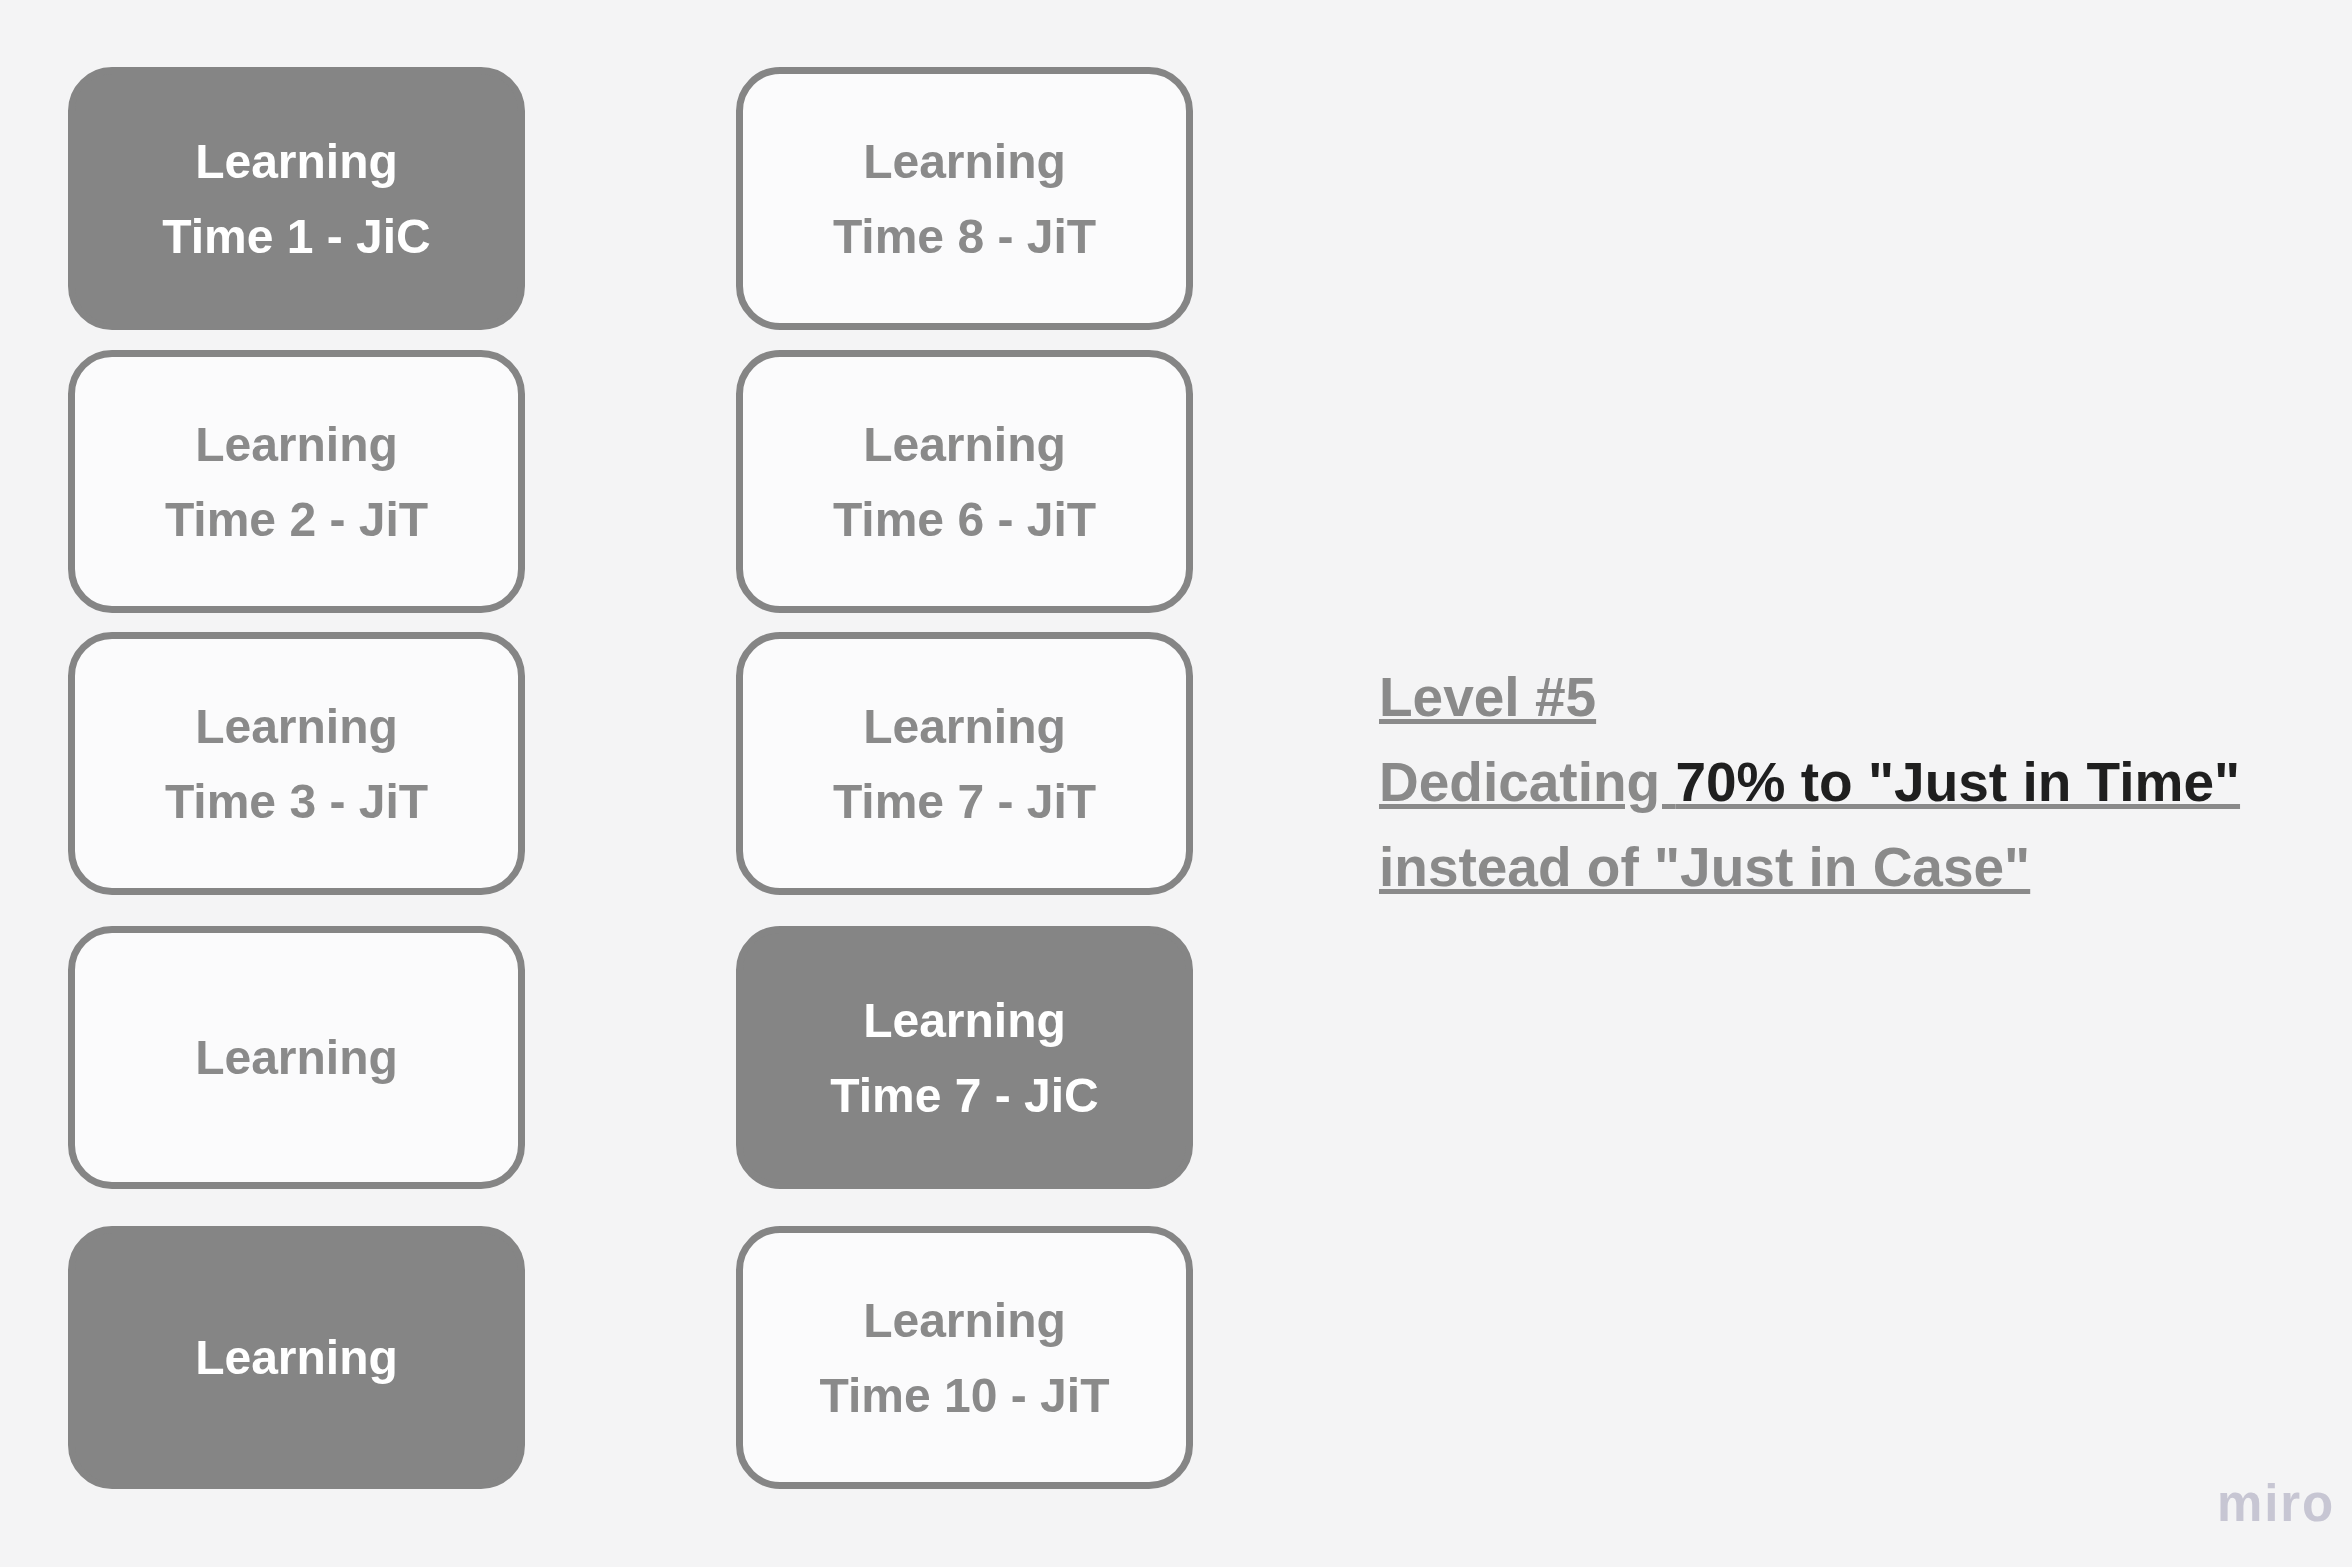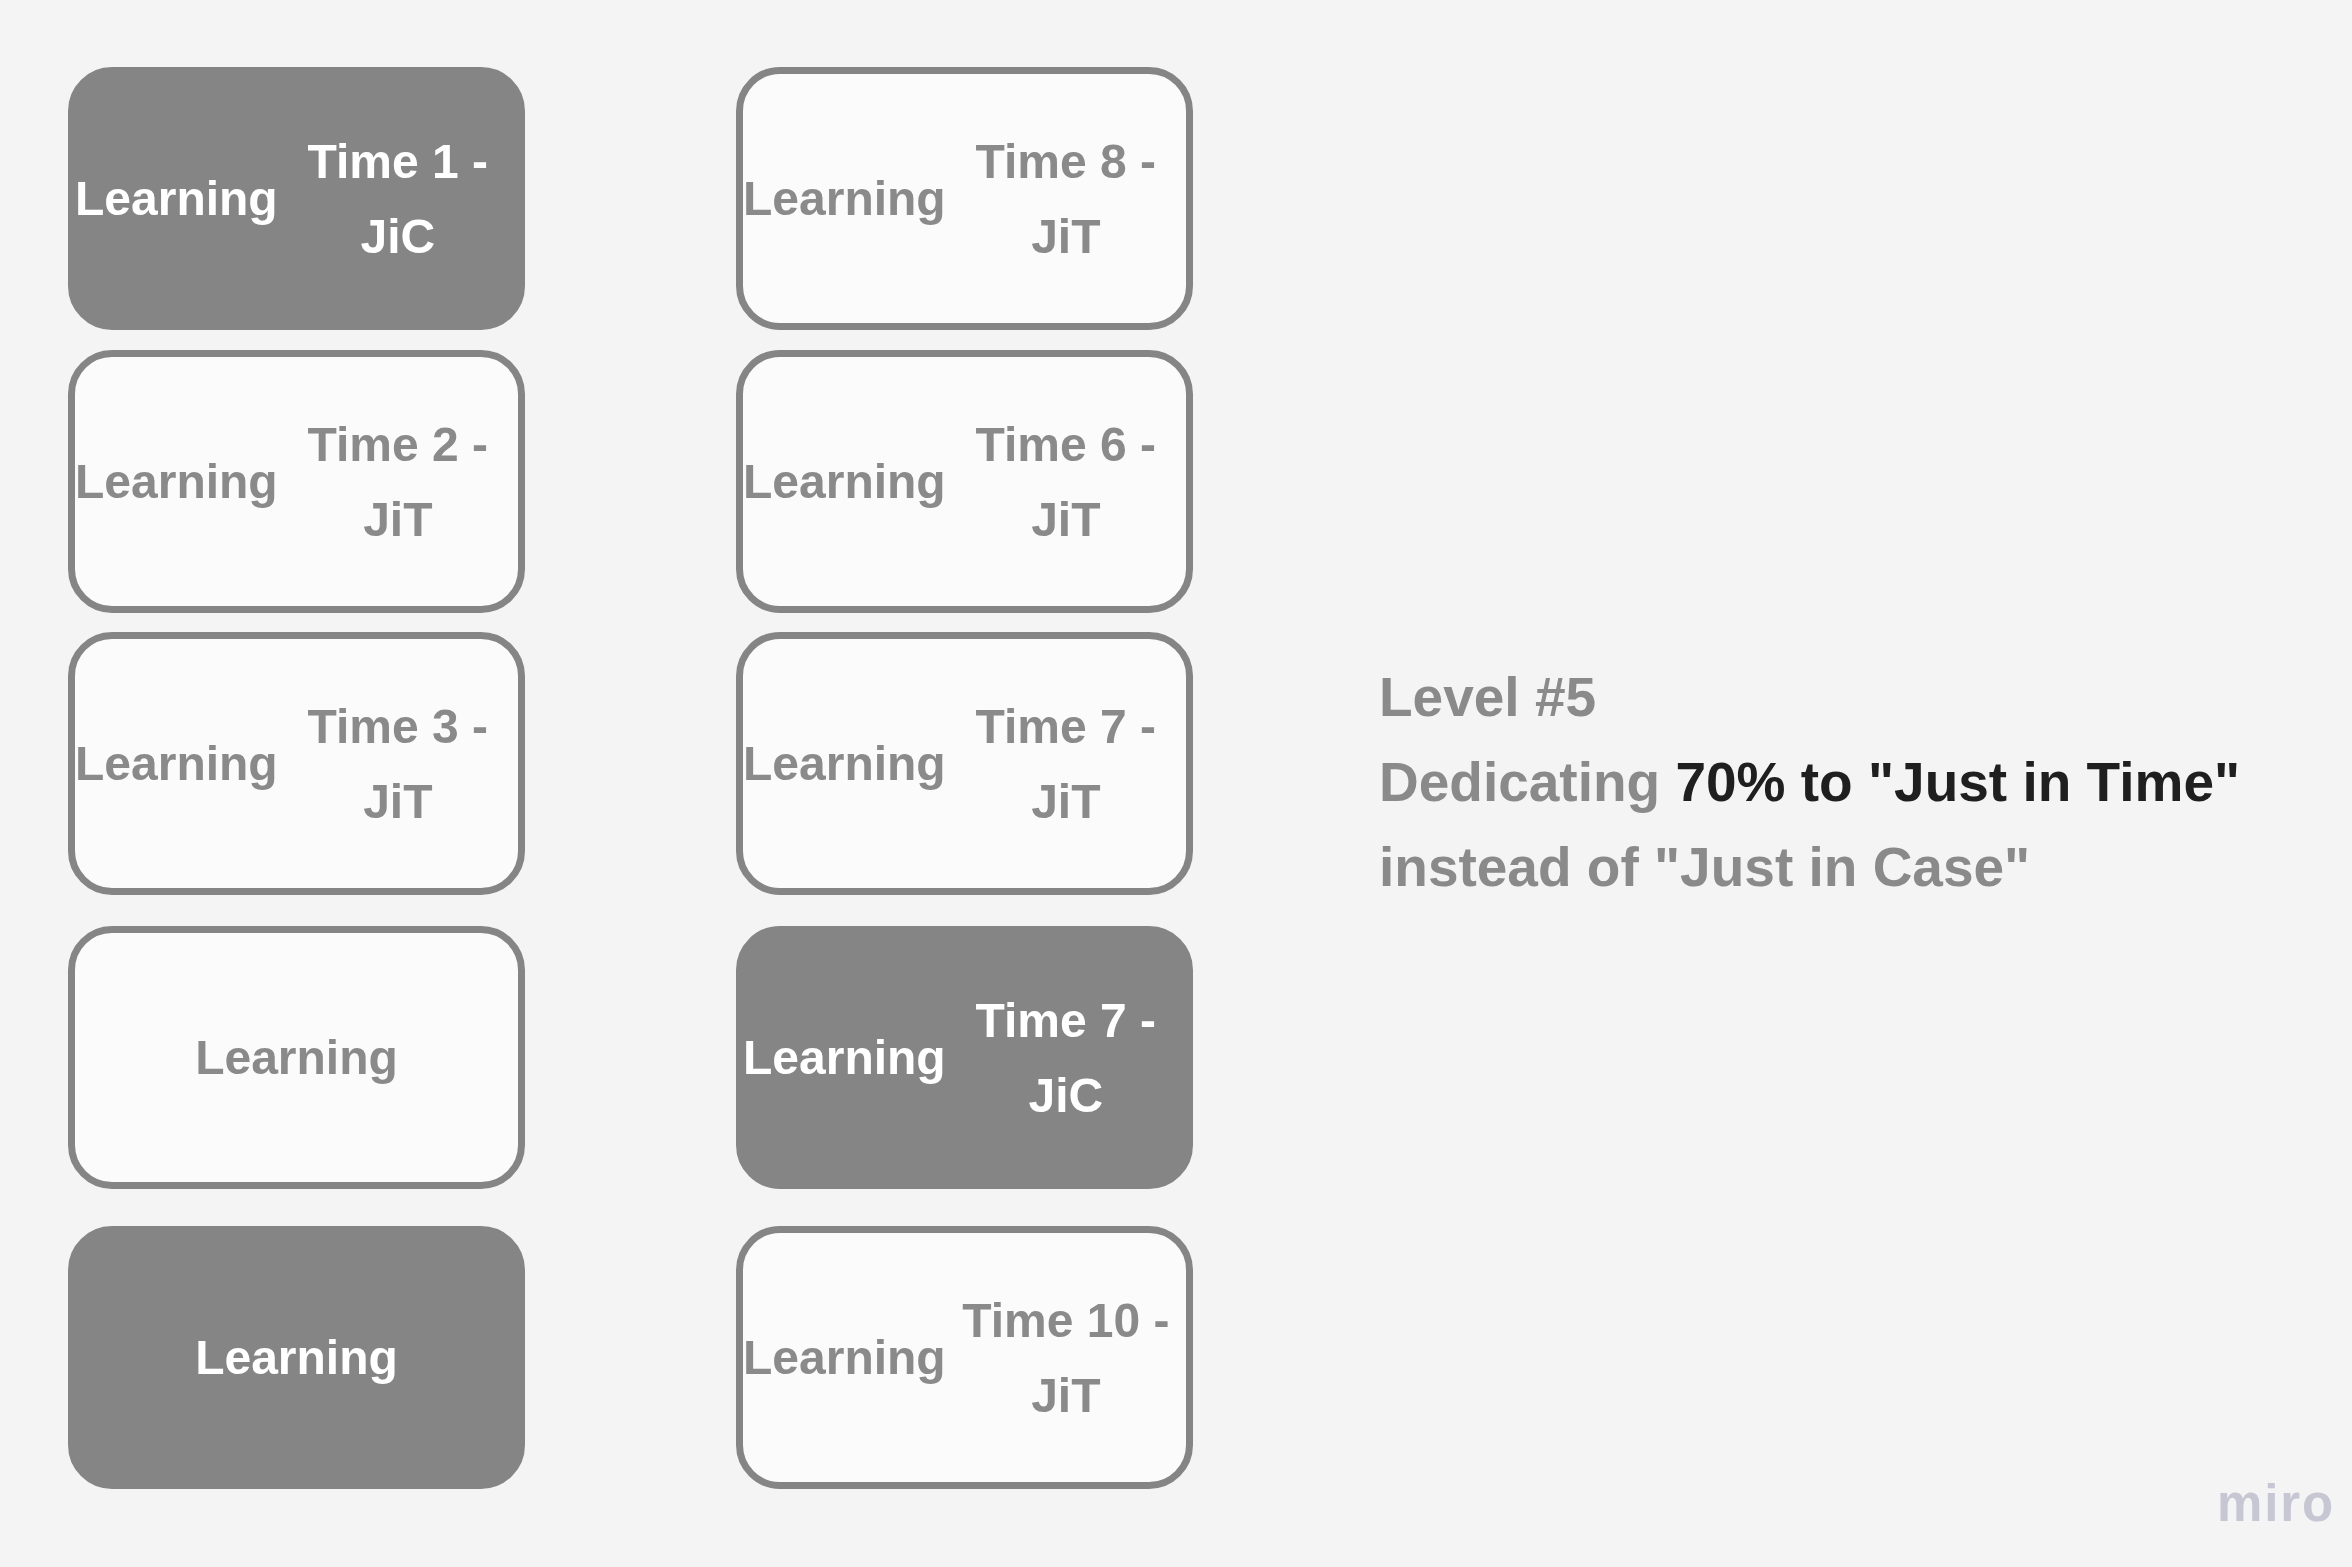--- a/index.html
+++ b/index.html
@@ -13,21 +13,21 @@
   }
   .card {
     position: absolute;
     width: 457px;
     height: 263px;
     box-sizing: border-box;
     border: 7.7px solid var(--card-gray, #858585);
     border-radius: 44px;
     background: var(--card-fill, #fbfbfc);
     display: flex;
-    flex-direction: row;
+    flex-direction: column;
     align-items: center;
     justify-content: center;
     text-align: center;
     font-weight: 700;
     font-size: 48px;
     line-height: 75px;
     color: var(--text-gray, #8a8a8a);
   }
   .card.filled {
     background: var(--card-gray, #858585);
@@ -42,20 +42,21 @@
   .row4 { top: 1226px; }
   .annotation {
     position: absolute;
     left: 1379px;
     top: 655px;
     font-weight: 700;
     font-size: 55px;
     line-height: 85px;
     color: var(--text-gray, #8a8a8a);
     white-space: nowrap;
+    text-decoration: underline;
   }
   .annotation .dark { color: var(--text-dark, #1f1f1f); }
   .watermark {
     position: absolute;
     left: 2217px;
     top: 1474px;
     font-weight: 700;
     font-size: 51px;
     letter-spacing: 1.9px;
     color: var(--watermark-color, #c7c6d3);

